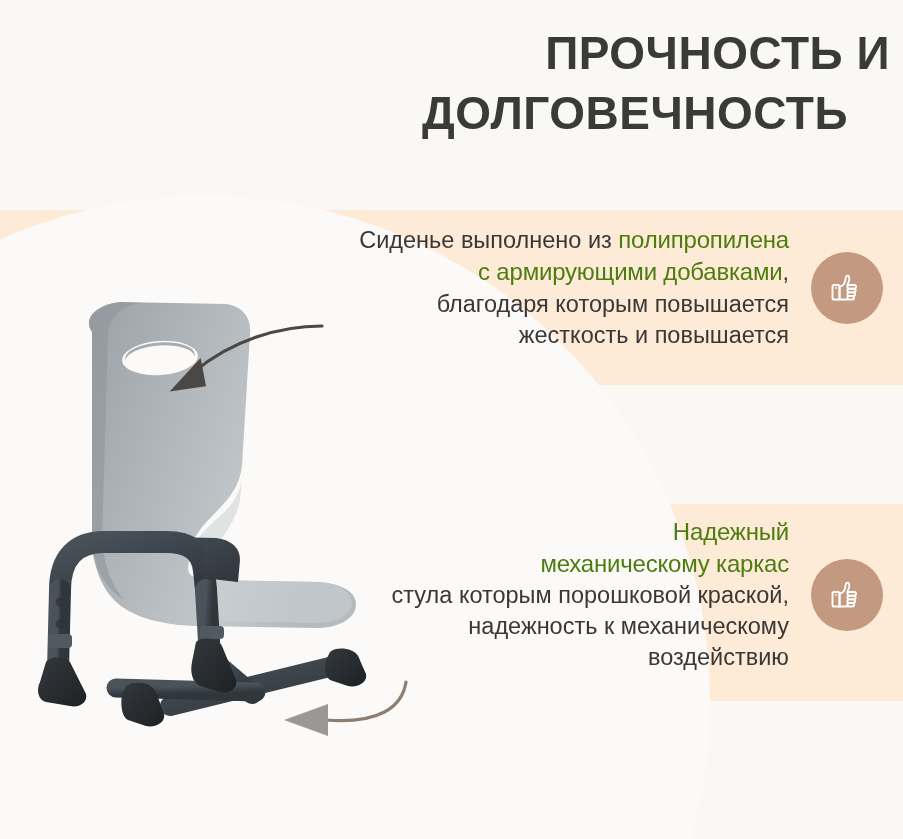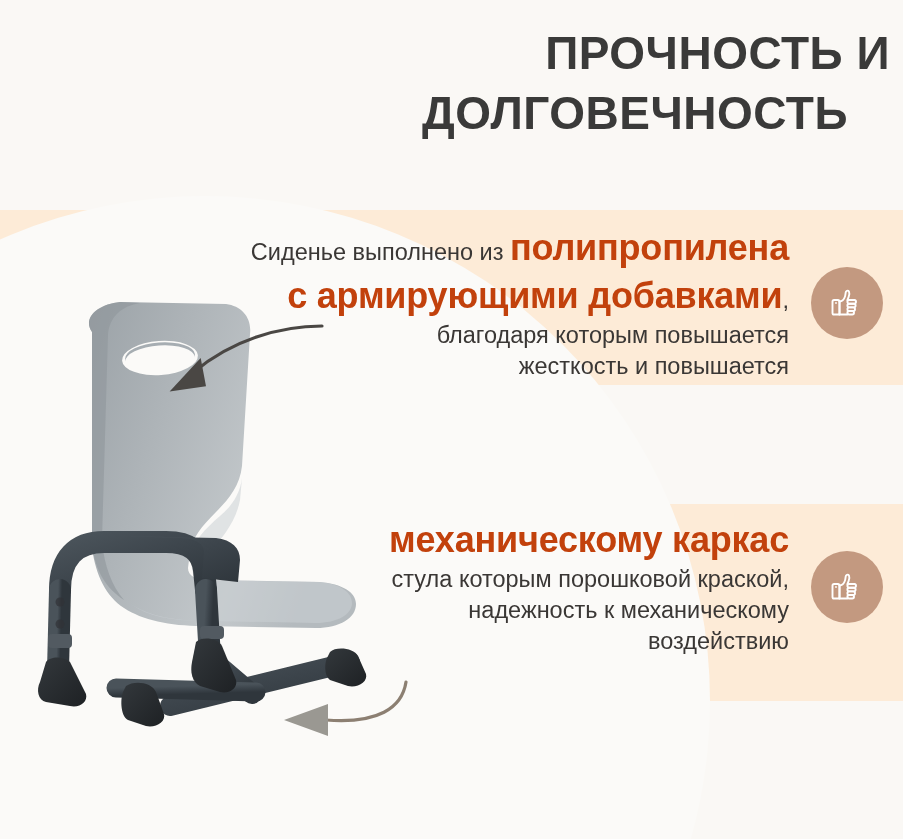--- a/index.html
+++ b/index.html
@@ -72,23 +72,23 @@
 
   .feature-text {
     flex:1 1 auto;
     text-align:right;
     color:#3A3735;
     font-size:23.5px;
     line-height:1.33;
     font-family:"Liberation Sans", sans-serif;
   }
   .feature-text .strong {
-    font-weight:bold;
-    font-size:36px;
-    color:#c2410c;
+    font-weight:normal;
+    font-size:24px;
+    color:#4d7c0f;
     letter-spacing:-0.2px;
   }
   .feature-text .t-line { display:block; }
   .feature-text .light { font-weight:normal; }
 
   
   .icon-badge {
     flex:0 0 auto;
     width:72px;
     height:72px;
@@ -253,20 +253,21 @@
           <rect x="20.4" y="28" width="6.6" height="3.5" rx="1.75"></rect>
           <path d="M12.5 31.5 L20.4 31.5"></path>
           <path d="M12.5 18.5 L12.5 31.5"></path>
         </svg>
       </span>
     </div>
   </div>
 
   <div class="feature feature-2">
     <div class="feature-text">
+      <span class="t-line strong">Надежный</span>
       <span class="t-line strong">механическому каркас</span>
       <span class="t-line light">стула которым порошковой краской,</span>
       <span class="t-line light">надежность к механическому</span>
       <span class="t-line light">воздействию</span>
     </div>
     <div class="icon-badge">
       <span>
         <svg width="40" height="40" viewBox="0 0 40 40" xmlns="http://www.w3.org/2000/svg" fill="none" stroke="#FFFFFF" stroke-width="1.9" stroke-linejoin="round" stroke-linecap="round">
           <rect x="5.5" y="17" width="7" height="14.5" rx="1.6"></rect>
           <circle cx="9" cy="20" r="0.9" fill="#FFFFFF" stroke="none"></circle>

